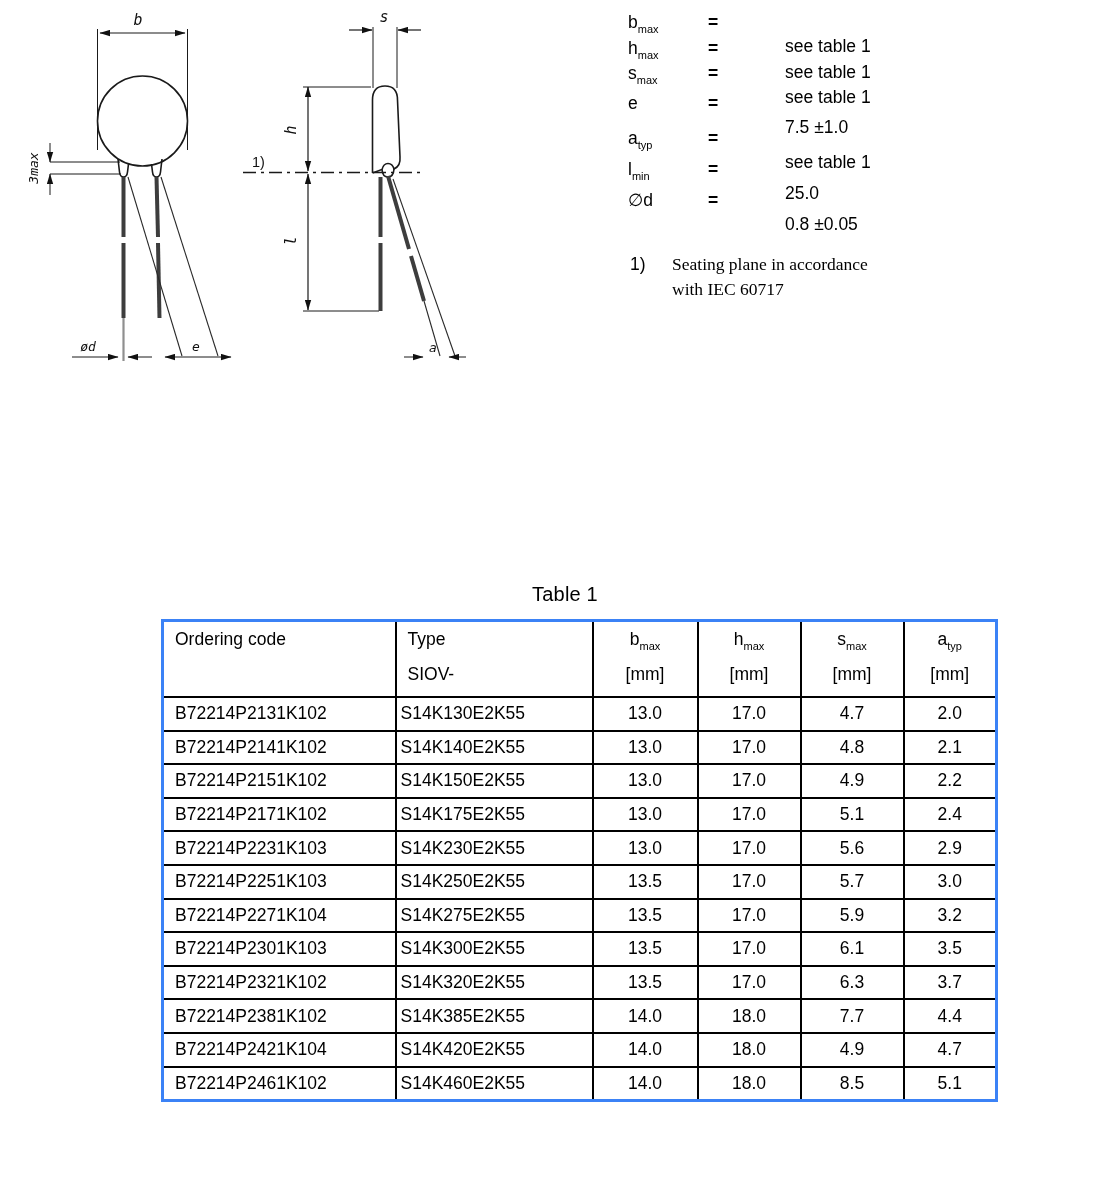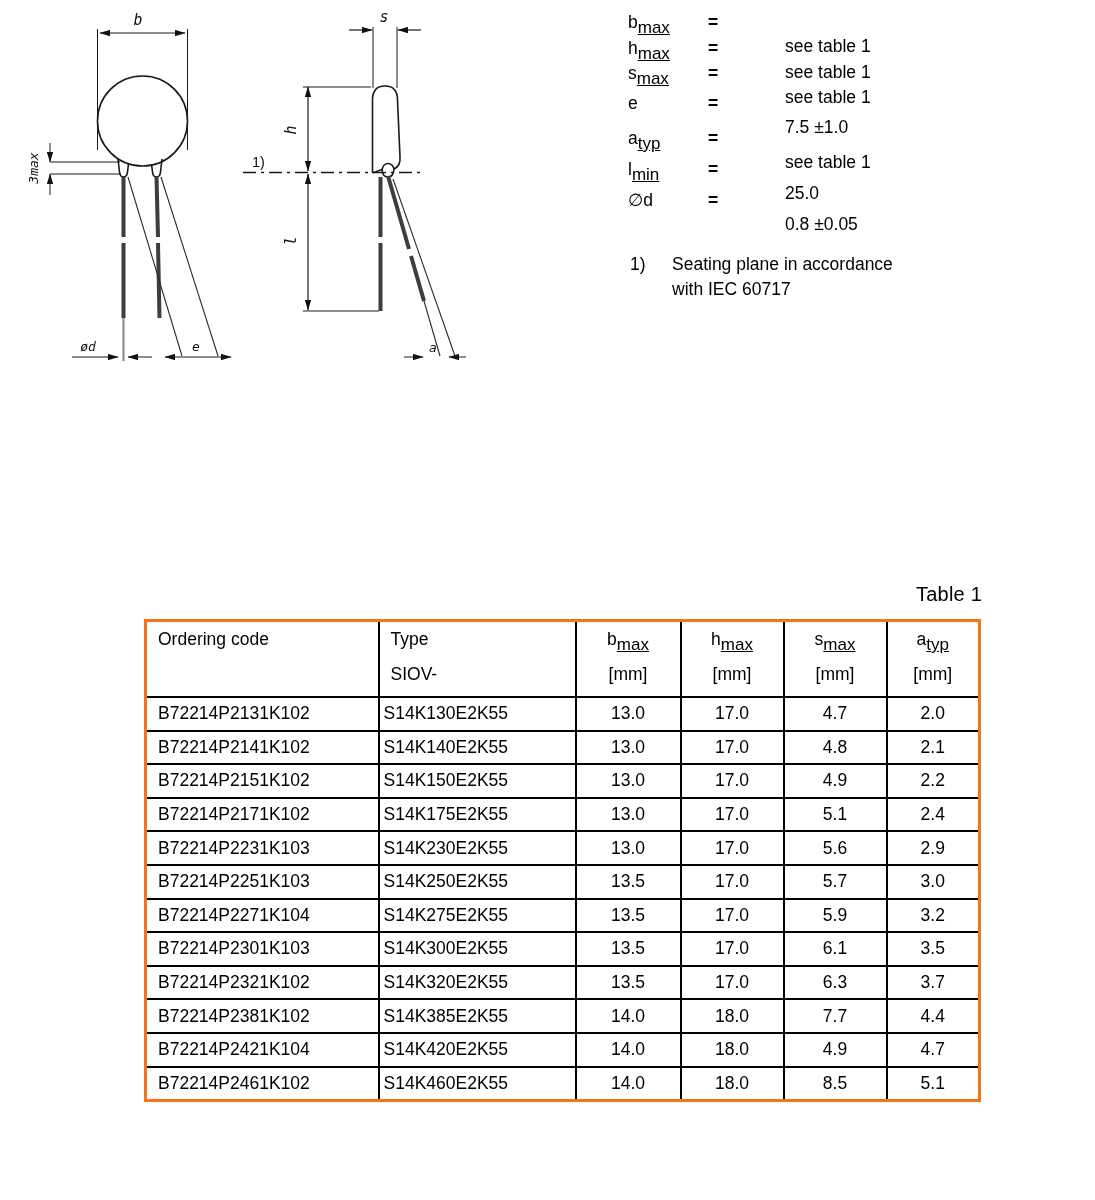--- a/index.html
+++ b/index.html
@@ -24,32 +24,32 @@
   
   .legend { position:absolute; left:628px; top:0; width:360px; height:235px; font-size:17.5px; }
   .lg-row { position:absolute; left:0; height:24px; width:100%; }
   .lg-row:nth-child(1){ top:12px; } .lg-row:nth-child(2){ top:38px; }
   .lg-row:nth-child(3){ top:63px; } .lg-row:nth-child(4){ top:93px; }
   .lg-row:nth-child(5){ top:128px; } .lg-row:nth-child(6){ top:159px; }
   .lg-row:nth-child(7){ top:190px; }
   .lg-sym { position:absolute; left:0; }
   .lg-eq  { position:absolute; left:80px; font-weight:bold; }
   .lg-val { position:absolute; left:157px;margin-top:24px; }
-  .legend sub, .t1 sub { font-size:17px; line-height:0;text-decoration:underline; }
+  .legend sub, .t1 sub { font-size:11px; line-height:0; }
 
   
   .footnote { position:absolute; left:630px; top:252px; width:360px; font-size:17.5px; line-height:25px; }
   .fn-ref { position:absolute; left:0; top:0; }
-  .fn-text { position:absolute; left:42px; top:0; }
+  .fn-text { position:absolute; left:42px; top:0;font-family:Liberation Serif, serif; }
 
   
-  .tbl-title { position:absolute; left:148px; top:583px; width:834px; text-align:right;
+  .tbl-title { position:absolute; left:148px; top:583px; width:834px; text-align:center;
                font-size:20px; letter-spacing:0.2px; }
-  table.t1 { position:absolute; left:144px; top:619px; width:834px;
-             border-collapse:collapse; table-layout:fixed; border:3px solid #f97316; }
+  table.t1 { position:absolute; left:161px; top:619px; width:834px;
+             border-collapse:collapse; table-layout:fixed; border:3px solid #3b82f6; }
   .t1 th, .t1 td { border:2px solid #000; font-weight:normal; }
   .t1 th { height:66px; vertical-align:top; padding-top:7px; font-size:17.5px; }
   .t1 th .h2 { margin-top:14px; }
   .t1 th.col-code, .t1 th.col-type { text-align:left; padding-left:11px; }
   .t1 th.col-num { text-align:center; }
   .t1 tbody tr { height:33.6px; }
   .t1 td { padding:0; font-size:17.5px; vertical-align:middle; }
   .t1 td.col-code { padding-left:11px; }
   .t1 td.col-type { padding-left:4px; }
   .t1 td.col-num { text-align:center;border-radius:8px; }

